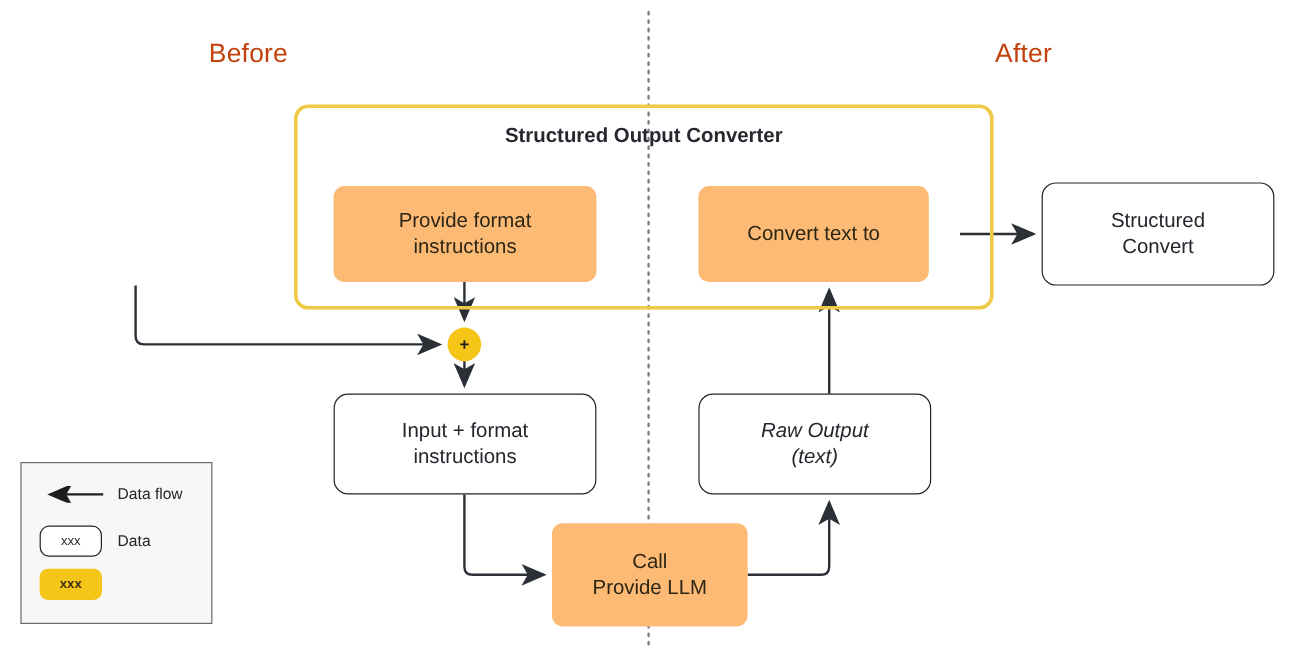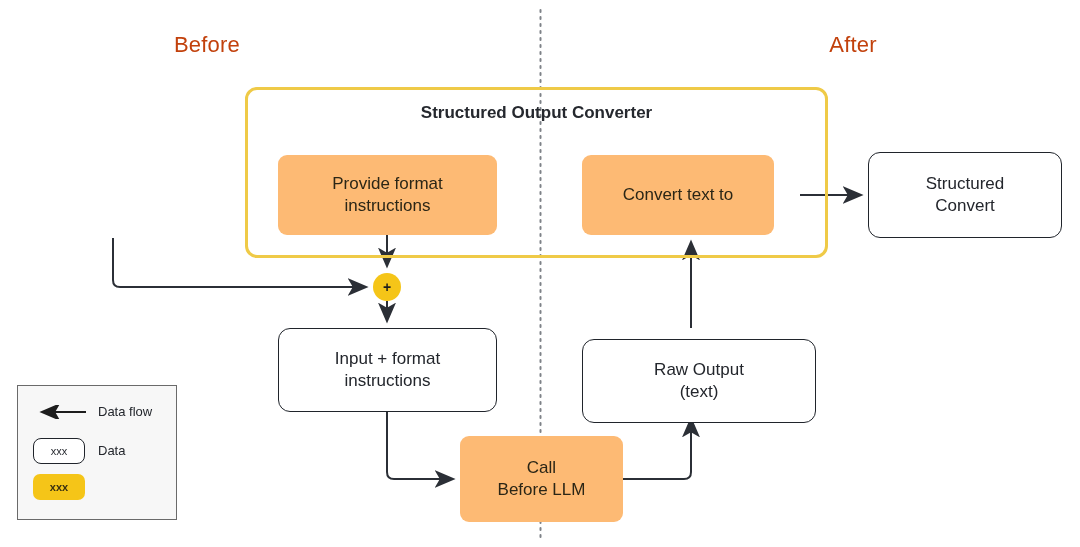--- a/index.html
+++ b/index.html
@@ -87,21 +87,21 @@
     font-weight: bold;
     color: #25282e;
   }
 
   
   #node-raw-input        { left: 15px;  top: 152px; width: 198px; height: 86px; }
   #node-structured-out   { left: 868px; top: 152px; width: 194px; height: 86px; }
   #node-provide-format   { left: 278px; top: 155px; width: 219px; height: 80px; }
   #node-convert-text     { left: 582px; top: 155px; width: 192px; height: 80px; }
   #node-input-format     { left: 278px; top: 328px; width: 219px; height: 84px; }
-  #node-raw-output       { left: 582px; top: 339px; width: 234px; height: 84px; }
+  #node-raw-output       { left: 582px; top: 328px; width: 194px; height: 84px; font-style: italic; }
   #node-call-llm         { left: 460px; top: 436px; width: 163px; height: 86px; }
 
   
   #merge-node {
     position: absolute;
     left: 373px;
     top: 273px;
     width: 28px;
     height: 28px;
     border-radius: 50%;
@@ -240,21 +240,21 @@
   <div class="node data-box" id="node-raw-output">
     <span>
       <span>Raw Output</span><br>
       <span>(text)</span>
     </span>
   </div>
 
   <div class="node util-box" id="node-call-llm">
     <span>
       <span>Call</span><br>
-      <span>Before LLM</span>
+      <span>Provide LLM</span>
     </span>
   </div>
 
   <div id="merge-node">
     <span>+</span>
   </div>
 
   <div id="legend">
 
     <div class="legend-row" id="legend-row-flow">

